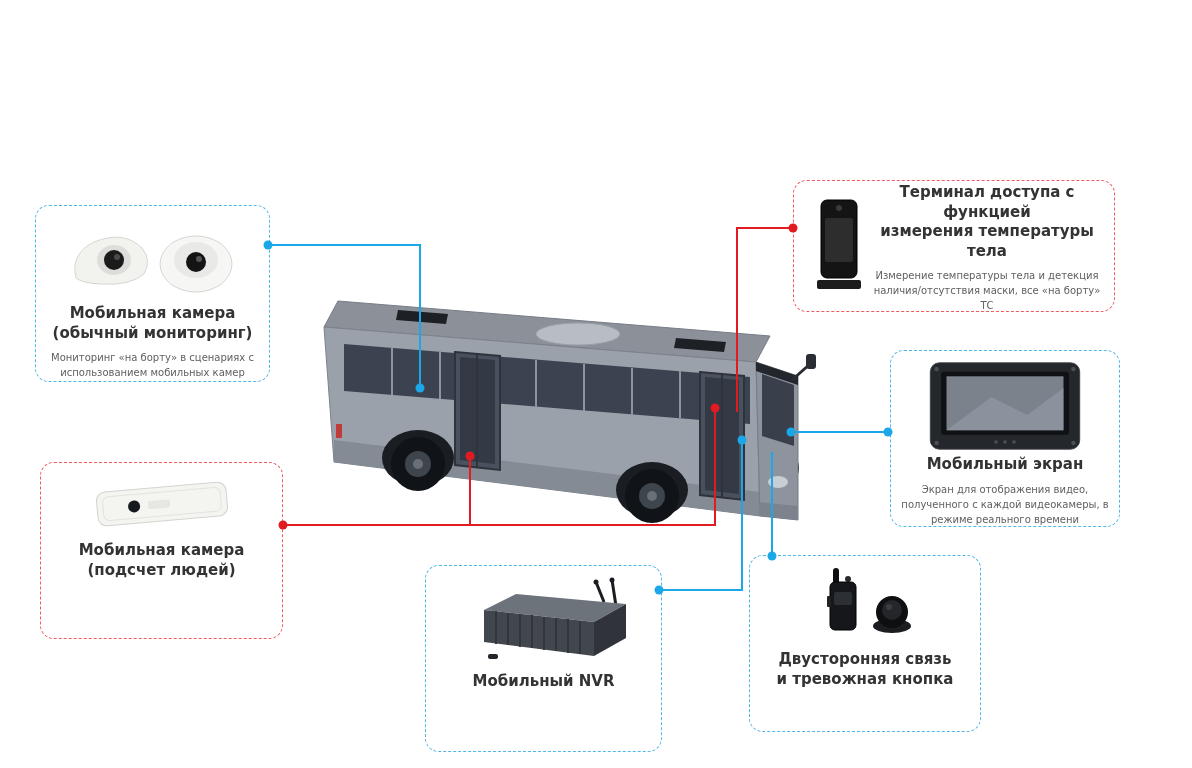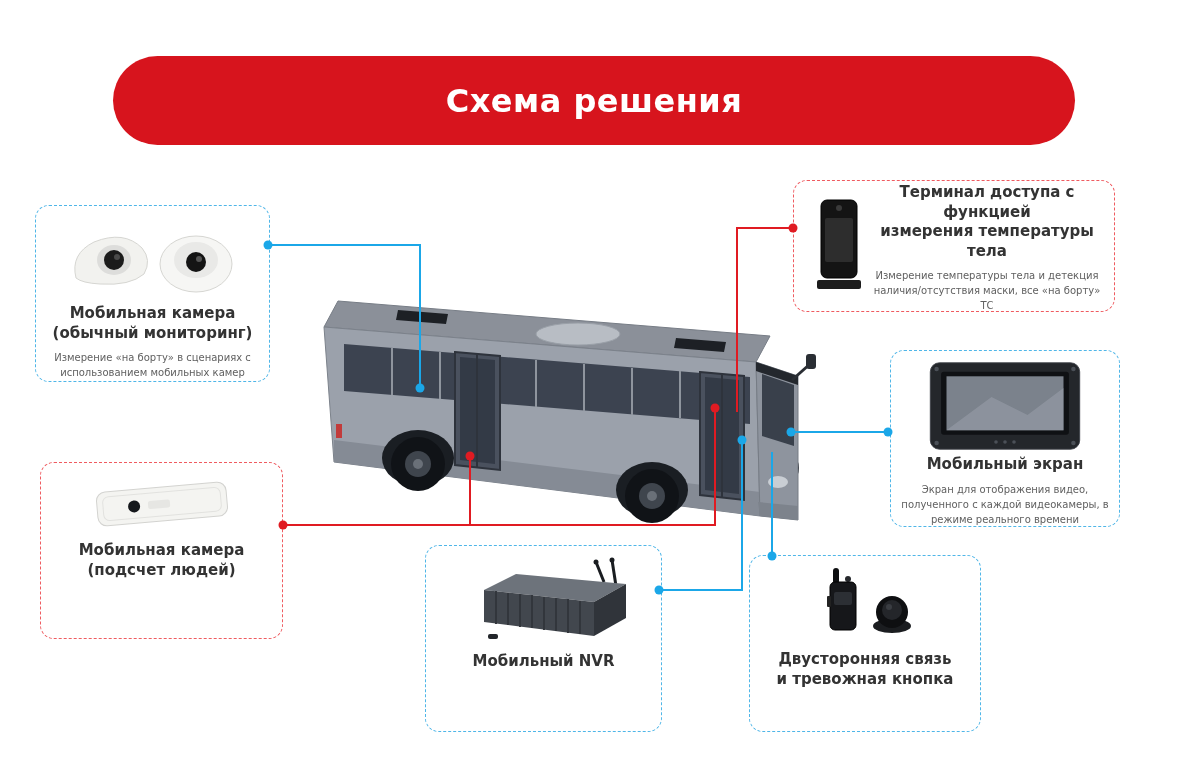--- a/index.html
+++ b/index.html
@@ -72,21 +72,21 @@
     flex: 1;
     display: flex; flex-direction: column; align-items: center;
   }
   .icon-wrap { display: flex; align-items: center; justify-content: center; }
 
   
   #box-camera-monitoring { left: 35px;  top: 205px; width: 235px; height: 177px; }
   #box-access-terminal   { left: 793px; top: 180px; width: 322px; height: 132px; }
   #box-mobile-screen     { left: 890px; top: 350px; width: 230px; height: 177px; }
   #box-camera-counting   { left: 40px;  top: 462px; width: 243px; height: 177px; }
-  #box-mobile-nvr        { left: 425px; top: 545px; width: 237px; height: 187px; }
+  #box-mobile-nvr        { left: 425px; top: 565px; width: 237px; height: 187px; }
   #box-intercom          { left: 749px; top: 555px; width: 232px; height: 177px; }
 </style>
 </head>
 <body>
 
 <div class="canvas">
 
   <svg class="layer bus" width="1192" height="768" viewBox="0 0 1192 768">
     <g>
 
@@ -143,40 +143,37 @@
       <polygon points="762,374 794,385 794,446 762,436" fill="#39404b"></polygon>
 
       <ellipse cx="778" cy="482" rx="10" ry="6" fill="#c9ced4"></ellipse>
       <polygon points="758,502 798,506 798,520 760,516" fill="#7d838c"></polygon>
 
       <line x1="792" y1="380" x2="810" y2="364" stroke="#2a2e34" stroke-width="3"></line>
       <rect x="806" y="354" width="10" height="15" rx="3" fill="#2a2e34"></rect>
     </g>
   </svg>
 
-  <div class="banner">
-    <div class="page-title">Схема решения</div>
-  </div>
 
   <div class="callout" id="box-camera-monitoring">
     <div class="icon-wrap">
       <svg width="190" height="84" viewBox="0 0 190 84">
         <path d="M18,62 Q12,38 36,26 Q66,14 84,32 Q94,44 86,58 Q72,70 42,68 Q24,67 18,62 Z" fill="#f2f2ef" stroke="#d6d6d2"></path>
         <ellipse cx="56" cy="44" rx="17" ry="15" fill="#dddddb"></ellipse>
         <circle cx="56" cy="44" r="10" fill="#1b1b1b"></circle>
         <circle cx="59" cy="41" r="3" fill="#4a4a4a"></circle>
         <ellipse cx="138" cy="48" rx="36" ry="28" fill="#f6f6f4" stroke="#d6d6d2"></ellipse>
         <ellipse cx="138" cy="44" rx="22" ry="18" fill="#e9e9e7"></ellipse>
         <circle cx="138" cy="46" r="10" fill="#141414"></circle>
         <circle cx="141" cy="43" r="3" fill="#555555"></circle>
       </svg>
     </div>
     <div class="title">Мобильная камера
 (обычный мониторинг)</div>
-    <div class="subtitle">Измерение «на борту» в сценариях с
+    <div class="subtitle">Мониторинг «на борту» в сценариях с
 использованием мобильных камер</div>
   </div>
 
   <div class="callout" id="box-mobile-screen">
     <div class="icon-wrap">
       <svg width="160" height="90" viewBox="0 0 170 100">
         <rect x="2" y="2" width="166" height="96" rx="10" fill="#24272b" stroke="#3c4046"></rect>
         <rect x="14" y="12" width="142" height="70" rx="3" fill="#0f1114"></rect>
         <rect x="20" y="17" width="130" height="60" fill="#7b828c"></rect>
         <polygon points="20,77 70,40 110,60 150,30 150,77" fill="#9aa1ab" opacity="0.55"></polygon>

